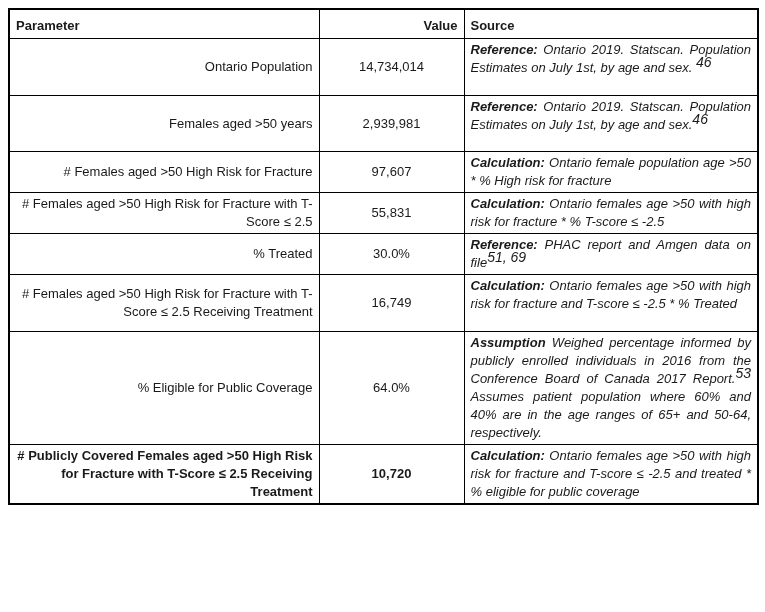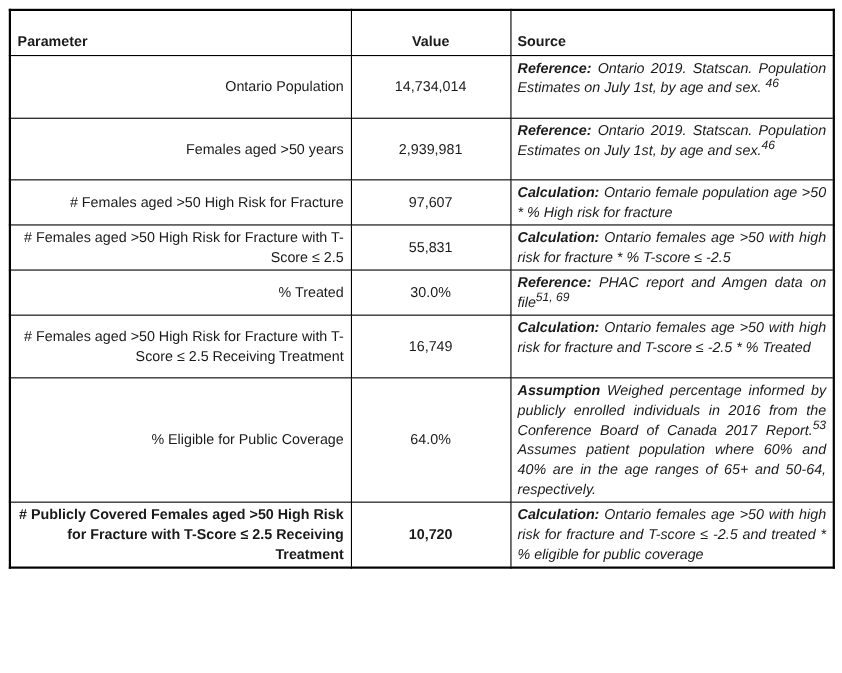--- a/index.html
+++ b/index.html
@@ -28,43 +28,43 @@
     border: 1px solid #000;
     font-size: 13px;
     line-height: 18px;
     padding: 2px 6px;
     overflow: hidden;
   }
   thead th {
     font-weight: bold;
     text-align: left;
     vertical-align: middle;
-    padding-top: 19px;
+    padding-top: 7px;
     padding-bottom: 3px;
   }
-  thead th.h-value { text-align: center; }
+  thead th.h-value { text-align: right; }
   td.param {
     text-align: right;
     vertical-align: middle;
   }
   td.value {
     text-align: center;
     vertical-align: middle;
   }
   td.source {
     text-align: justify;
     vertical-align: top;
     font-style: italic;
   }
   td.source .lead {
     font-weight: bold;
     font-style: italic;
   }
   td.source sup {
-    font-size: 11px;
+    font-size: 14px;
     line-height: 0;
     vertical-align: super;
     font-style: italic;
   }
   tr.bold-row td.param,
   tr.bold-row td.value {
     font-weight: bold;
   }
   
   thead tr          { height: 25px; }

